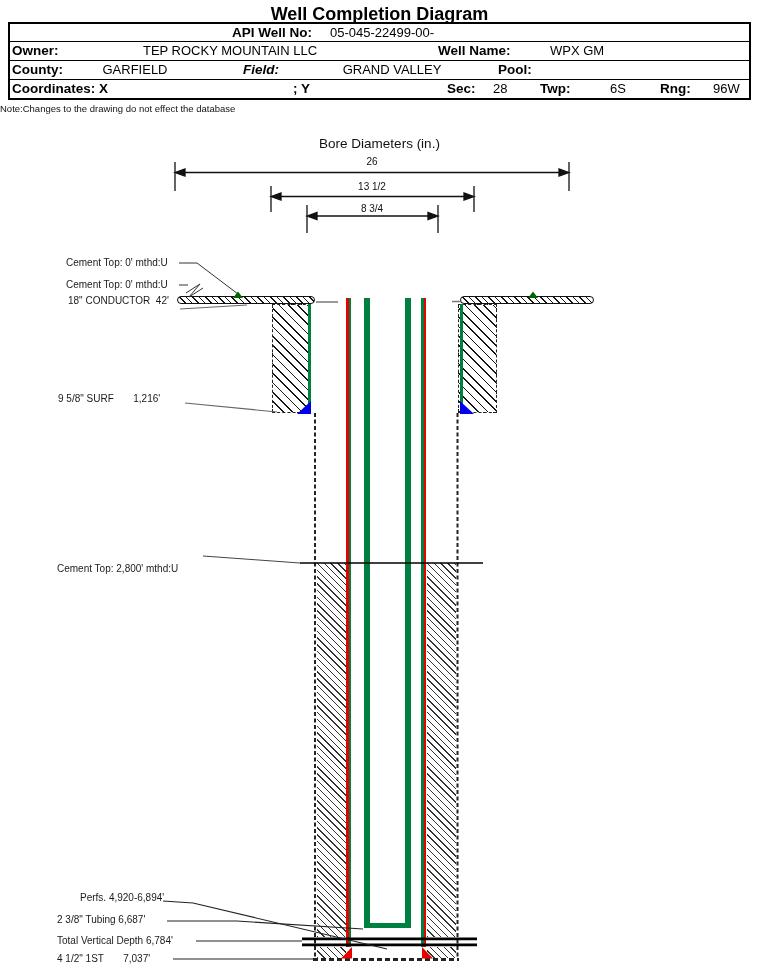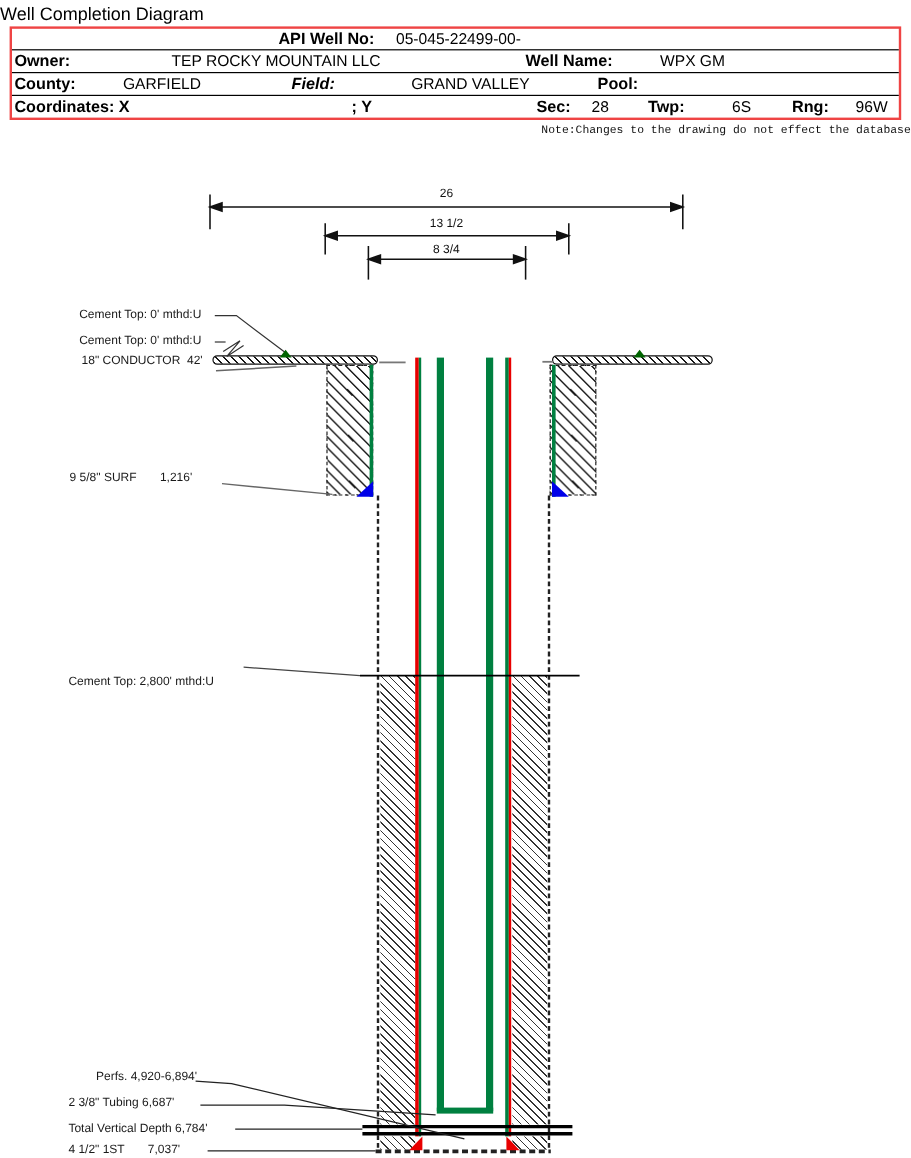--- a/index.html
+++ b/index.html
@@ -1,29 +1,29 @@
 <!DOCTYPE html>
 <html><head>
 <meta charset="utf-8">
 <style>
   html,body{margin:0;padding:0;background:#fff;}
   #canvas{position:relative;width:759px;height:965px;background:#fff;
           font-family:"Liberation Sans", sans-serif;color:#000;overflow:hidden;}
   .abs{position:absolute;}
   
-  .page-title{left:0;right:0;top:4px;text-align:left;font-size:15px;font-weight:400;}
-  .tbl{left:8px;top:22px;width:739px;height:74px;border:2px solid #ef4444;}
+  .page-title{left:0;right:0;top:4px;text-align:center;font-size:18px;font-weight:700;}
+  .tbl{left:8px;top:22px;width:739px;height:74px;border:2px solid #000000;}
   .trow{position:relative;width:100%;}
   .trow + .trow{border-top:1.5px solid #000;}
   .r1{height:17px;line-height:17px;}
   .r2,.r3{height:18px;line-height:18px;}
   .r4{height:18px;line-height:18px;}
   .lbl{position:absolute;font-weight:700;font-size:13.5px;white-space:nowrap;}
   .val{position:absolute;font-size:13px;white-space:nowrap;}
-  .note-line{left:0;right:0;top:103px;text-align:right;font-size:9.5px;color:#111;font-family:Liberation Mono, monospace;}
+  .note-line{left:0;right:0;top:103px;text-align:left;font-size:9.5px;color:#111;}
   
   .bore-title{left:0;right:0;top:136px;text-align:center;font-size:13.5px;color:#111;}
   .dim-label{position:absolute;font-size:10px;color:#111;transform:translateX(-50%);}
   
   .dlabel{position:absolute;font-size:10px;color:#1a1a1a;white-space:pre;}
   
   .hatch-bar{background-color:#fff;border:1.5px solid #111;border-radius:4px;
     background-image:repeating-linear-gradient(45deg,#151515 0,#151515 1.2px,transparent 1.2px,transparent 4.6px);}
   .hatch-col{background-color:#fff;border:1.5px dashed #222;
     background-image:repeating-linear-gradient(45deg,#151515 0,#151515 1.2px,transparent 1.2px,transparent 6.6px);}
@@ -66,20 +66,21 @@
       <span class="val" style="left:483px;">28</span>
       <span class="lbl" style="left:530px;">Twp:</span>
       <span class="val" style="left:600px;">6S</span>
       <span class="lbl" style="left:650px;">Rng:</span>
       <span class="val" style="left:703px;">96W</span>
     </div>
   </div>
 
   <div class="abs note-line">Note:Changes to the drawing do not effect the database</div>
 
+  <div class="abs bore-title">Bore Diameters (in.)</div>
   <div class="dim-label" style="left:372px;top:156px;">26</div>
   <div class="dim-label" style="left:372px;top:181px;">13 1/2</div>
   <div class="dim-label" style="left:372px;top:203px;">8 3/4</div>
 
   <div class="abs hatch-bar" style="left:177px;top:296px;width:136px;height:6px;"></div>
   <div class="abs hatch-bar" style="left:460px;top:296px;width:132px;height:6px;"></div>
 
   <div class="abs hatch-col" style="left:272px;top:304px;width:37px;height:107px;"></div>
   <div class="abs hatch-col" style="left:458px;top:304px;width:37px;height:107px;"></div>
   <div class="abs greenline" style="left:308px;top:304px;width:3px;height:110px;"></div>

